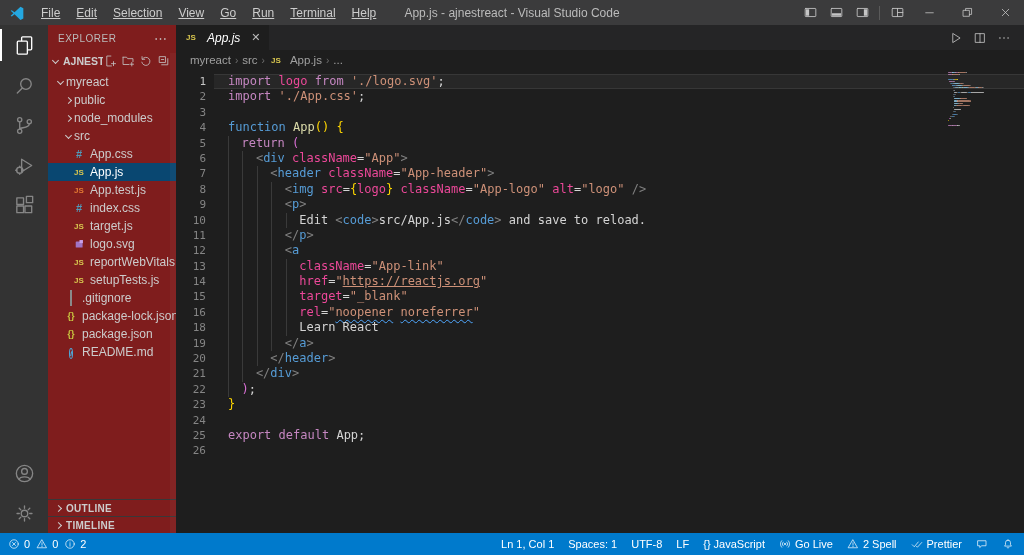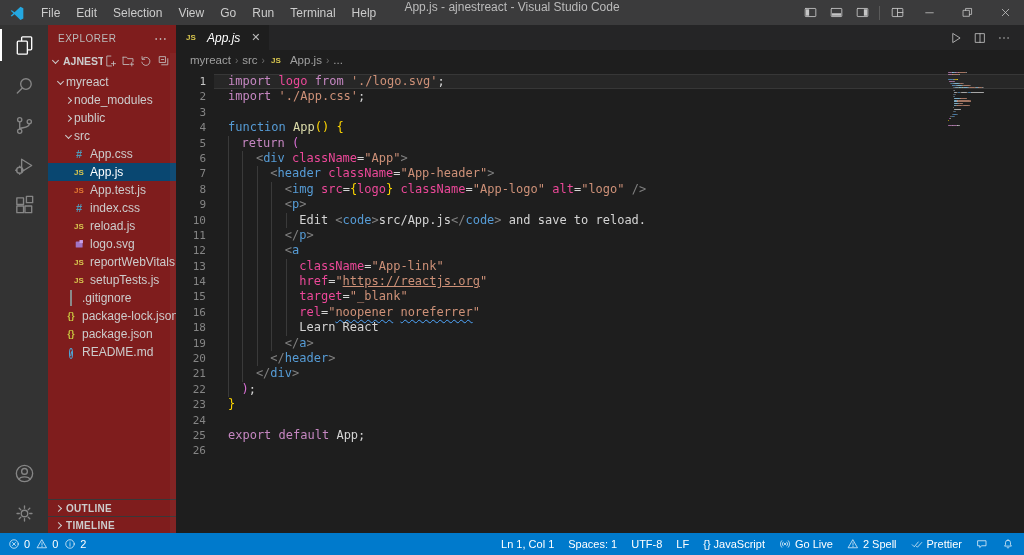--- a/index.html
+++ b/index.html
@@ -1,22 +1,22 @@
 <!DOCTYPE html>
 <html><head>
 <meta charset="utf-8">
 <style>
   * { margin:0; padding:0; box-sizing:border-box; }
   html,body { width:1024px; height:555px; overflow:hidden; background:#1e1e1e;
               font-family:"Liberation Sans", sans-serif; }
   .app { width:1024px; height:555px; display:flex; flex-direction:column; color:#cccccc; }
 
   
-  .titlebar { height:25px; background:#3b3b3c; display:flex; 
-              position:relative; flex:0 0 25px; }
+  .titlebar { height:25px; background:#3b3b3c; display:flex; align-items:center;
+              position:relative; flex:0 0 25px;text-decoration:underline; }
   .tb-left { display:flex; align-items:center; height:100%; }
   .vs-logo { width:16px; height:16px; margin:0 8px 0 9px; display:inline-flex; }
   .vs-logo svg { width:16px; height:16px; }
   .menus { display:flex; height:100%; }
   .menu-item { font-size:12px; color:#cccccc; padding:0 8px; display:flex; align-items:center; cursor:default; }
   .tb-title { position:absolute; left:0; right:0; text-align:center; font-size:12px;
               color:#bbbbbb; pointer-events:none; }
   .tb-right { margin-left:auto; display:flex; align-items:center; height:100%; z-index:2; }
   .tb-icon { width:26px; height:100%; display:flex; align-items:center; justify-content:center; color:#c5c5c5; }
   .tb-icon svg { width:15px; height:15px; }
@@ -280,25 +280,25 @@
             </span>
           </span>
       </div>
       <div class="tree" id="tree">
           <div class="tree-row" style="padding-left: 8px;">
             <span class="chev down"></span>
             <span>myreact</span>
           </div>
           <div class="tree-row" style="padding-left: 16px;">
             <span class="chev right"></span>
-            <span>node_modules</span>
+            <span>public</span>
           </div>
           <div class="tree-row" style="padding-left: 16px;">
             <span class="chev right"></span>
-            <span>public</span>
+            <span>node_modules</span>
           </div>
           <div class="tree-row" style="padding-left: 16px;">
             <span class="chev down"></span>
             <span>src</span>
           </div>
           <div class="tree-row" style="padding-left: 24px;">
             <span class="fico fico-css" style="color: rgb(81, 154, 186);">#</span>
             <span>App.css</span>
           </div>
           <div class="tree-row selected" style="padding-left: 24px;">
@@ -308,21 +308,21 @@
           <div class="tree-row" style="padding-left: 24px;">
             <span class="fico fico-js" style="color: rgb(227, 121, 51);">JS</span>
             <span>App.test.js</span>
           </div>
           <div class="tree-row" style="padding-left: 24px;">
             <span class="fico fico-css" style="color: rgb(81, 154, 186);">#</span>
             <span>index.css</span>
           </div>
           <div class="tree-row" style="padding-left: 24px;">
             <span class="fico fico-js" style="color: rgb(216, 198, 79);">JS</span>
-            <span>reload.js</span>
+            <span>target.js</span>
           </div>
           <div class="tree-row" style="padding-left: 24px;">
             <span class="fico fico-shape">
               <svg viewBox="0 0 16 16">
                 <rect x="2.5" y="3.5" width="10" height="9" rx="1" fill="#a074c4"></rect>
                 <rect x="8" y="1.5" width="5" height="4.5" fill="#c9a0e8"></rect>
               </svg>
             </span>
             <span>logo.svg</span>
           </div>

